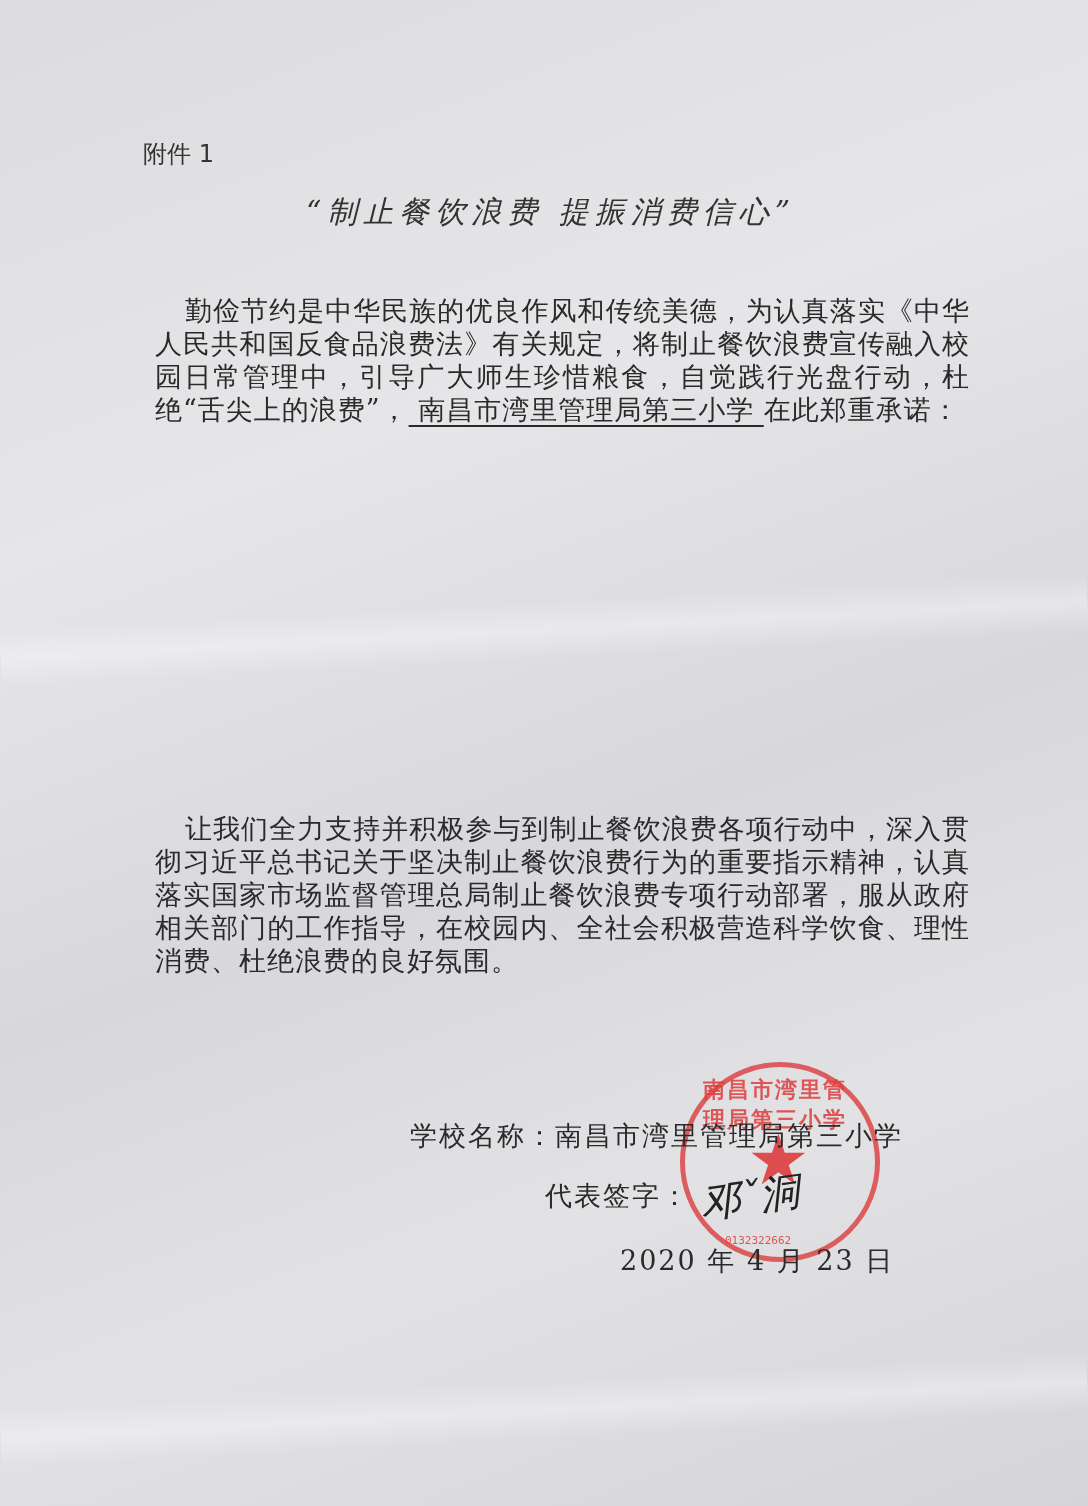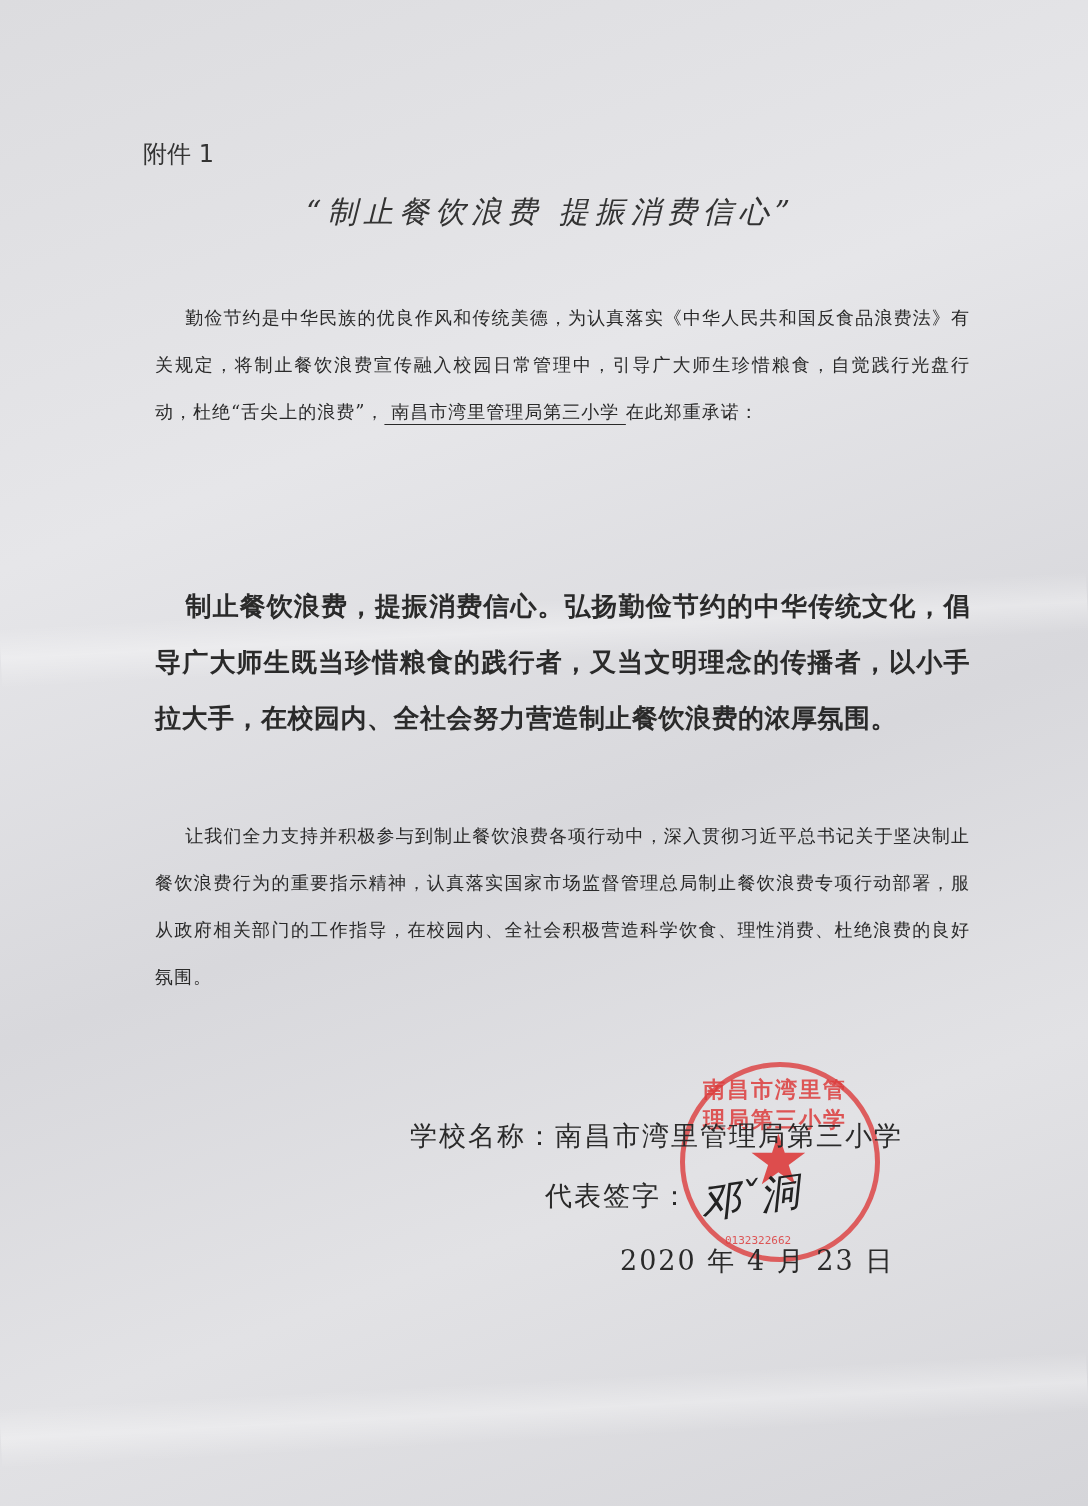--- a/index.html
+++ b/index.html
@@ -8,21 +8,21 @@
       background: linear-gradient(160deg, #dcdcdf 0%, #e6e6e9 30%, #d8d8dc 55%, #e2e2e5 75%, #d5d5d9 100%);
       font-family: "DejaVu Serif", "Liberation Serif", serif;
       color:#2a2a2a;
       position:relative;
     }
     .page { position:absolute; left:0; top:0; width:1088px; height:1096px; }
     .fold { position:absolute; left:0; width:1088px; height:60px; background: linear-gradient(180deg, rgba(255,255,255,0) 0%, rgba(255,255,255,0.35) 50%, rgba(255,255,255,0) 100%); transform: rotate(-3deg); }
     .attach { position:absolute; left:143px; top:138px; font-family:"DejaVu Sans","Liberation Sans",sans-serif; font-size:24px; color:#333; }
     .title1 { position:absolute; left:0; width:1088px; top:192px; text-align:center; font-size:30px; font-style:italic; letter-spacing:6px; color:#333; padding-left:14px; box-sizing:border-box; }
     .title2 { position:absolute; left:0; width:1088px; top:252px; text-align:center; font-size:30px; font-style:italic; letter-spacing:10px; color:#333; padding-left:40px; box-sizing:border-box;}
-    .para { position:absolute; left:155px; width:815px; font-size:18px; line-height:47px; letter-spacing:1px; text-align:justify; }
+    .para { position:absolute; left:155px; width:815px; font-size:27px; line-height:33px; letter-spacing:1px; text-align:justify; }
     .p1 { top:294px; }
     .p2 { top:578px; font-family:"DejaVu Sans","Liberation Sans",sans-serif; font-weight:bold; font-size:26px; line-height:56px; letter-spacing:0.5px; }
     .p3 { top:812px; }
     .indent { display:inline-block; width:30px; }
     .uline { text-decoration: underline; text-underline-offset:6px; }
     .sig-block { position:absolute; font-size:27px; letter-spacing:2px; }
     .school { left:410px; top:1118px;text-align:right; }
     .rep { left:545px; top:1178px; }
     .date { left:620px; top:1243px; }
     .stamp { position:absolute; left:680px; top:1062px; width:190px; height:190px; border:5px solid rgba(220,60,60,0.8); border-radius:50%; }
@@ -38,23 +38,20 @@
   <div class="fold" style="top:600px;"></div>
   <div class="fold" style="top:1380px;"></div>
 
   <div class="attach">附件 1</div>
   <div class="title1">“制止餐饮浪费 提振消费信心”</div>
 
   <div class="para p1">
     <span class="indent"></span><span>勤俭节约是中华民族的优良作风和传统美德，为认真落实《中华人民共和国反食品浪费法》有关规定，将制止餐饮浪费宣传融入校园日常管理中，引导广大师生珍惜粮食，自觉践行光盘行动，杜绝“舌尖上的浪费”，</span><span class="uline">      南昌市湾里管理局第三小学      </span><span>在此郑重承诺：</span>
   </div>
 
-  <div class="para p2">
-    <span class="indent"></span><span>制止餐饮浪费，提振消费信心。弘扬勤俭节约的中华传统文化，倡导广大师生既当珍惜粮食的践行者，又当文明理念的传播者，以小手拉大手，在校园内、全社会努力营造制止餐饮浪费的浓厚氛围。</span>
-  </div>
 
   <div class="para p3">
     <span class="indent"></span><span>让我们全力支持并积极参与到制止餐饮浪费各项行动中，深入贯彻习近平总书记关于坚决制止餐饮浪费行为的重要指示精神，认真落实国家市场监督管理总局制止餐饮浪费专项行动部署，服从政府相关部门的工作指导，在校园内、全社会积极营造科学饮食、理性消费、杜绝浪费的良好氛围。</span>
   </div>
 
   <div class="stamp">
     <div class="ring-text">南昌市湾里管理局第三小学</div>
     <div class="star">★</div>
     <div class="code">0132322662</div>
   </div>

